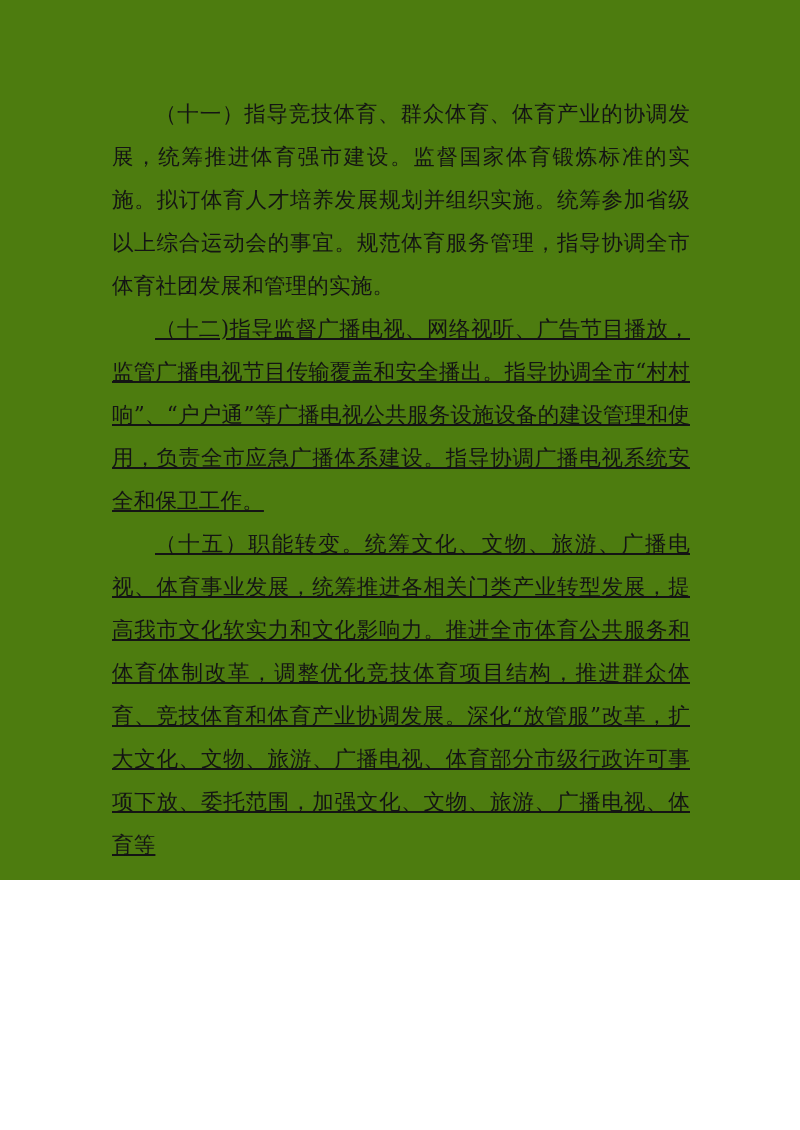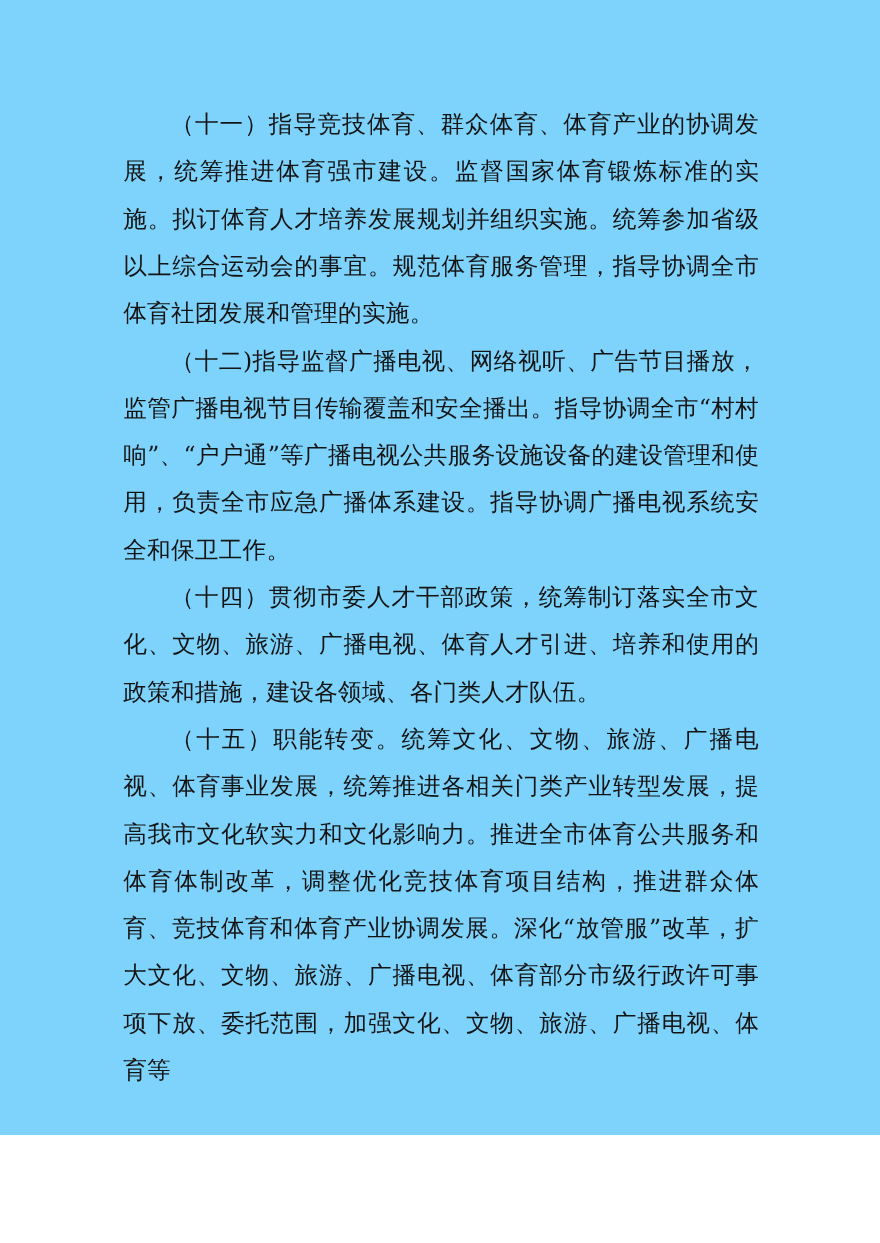--- a/index.html
+++ b/index.html
@@ -7,23 +7,23 @@
     padding: 0;
     background: #ffffff;
   }
   body {
     font-family: "DejaVu Serif", "Liberation Serif", serif;
     color: #1a1a1a;
   }
   .page {
     position: relative;
     width: 800px;
-    height: 1032px;
+    height: 880px;
     margin: 0 auto;
-    background: #7dd3fc;
+    background: #4d7c0f;
     overflow: hidden;
     box-sizing: border-box;
   }
   .doc-body {
     position: absolute;
     left: 112px;
     top: 92px;
     width: 578px;
   }
   .para {
@@ -32,39 +32,39 @@
     letter-spacing: 0.2px;
     text-align: justify;
     text-justify: inter-ideograph;
     margin: 0 0 0 0;
     color: #141414;
     white-space: pre-wrap;
     word-break: break-all;
   }
   .para + .para {
     margin-top: 0px;
+    text-decoration: underline;
   }
   .page-number {
     position: absolute;
     left: 0;
     right: 0;
     top: 1052px;
     text-align: center;
     font-size: 15px;
     color: #1a1a1a;
     font-family: "DejaVu Serif", "Liberation Serif", serif;
   }
 </style>
 </head>
 <body>
 
 <div class="page">
 
   <div class="doc-body">
     <p class="para" style="text-indent: 43px;">（十一）指导竞技体育、群众体育、体育产业的协调发展，统筹推进体育强市建设。监督国家体育锻炼标准的实施。拟订体育人才培养发展规划并组织实施。统筹参加省级以上综合运动会的事宜。规范体育服务管理，指导协调全市体育社团发展和管理的实施。</p>
     <p class="para" style="text-indent: 43px;">（十二)指导监督广播电视、网络视听、广告节目播放，监管广播电视节目传输覆盖和安全播出。指导协调全市“村村响”、“户户通”等广播电视公共服务设施设备的建设管理和使用，负责全市应急广播体系建设。指导协调广播电视系统安全和保卫工作。</p>
-    <p class="para" style="text-indent: 43px;">（十四）贯彻市委人才干部政策，统筹制订落实全市文化、文物、旅游、广播电视、体育人才引进、培养和使用的政策和措施，建设各领域、各门类人才队伍。</p>
     <p class="para" style="text-indent: 43px;">（十五）职能转变。统筹文化、文物、旅游、广播电视、体育事业发展，统筹推进各相关门类产业转型发展，提高我市文化软实力和文化影响力。推进全市体育公共服务和体育体制改革，调整优化竞技体育项目结构，推进群众体育、竞技体育和体育产业协调发展。深化“放管服”改革，扩大文化、文物、旅游、广播电视、体育部分市级行政许可事项下放、委托范围，加强文化、文物、旅游、广播电视、体育等</p>
   </div>
 
   <div class="page-number">4</div>
 
 </div>
 
 </body></html>

